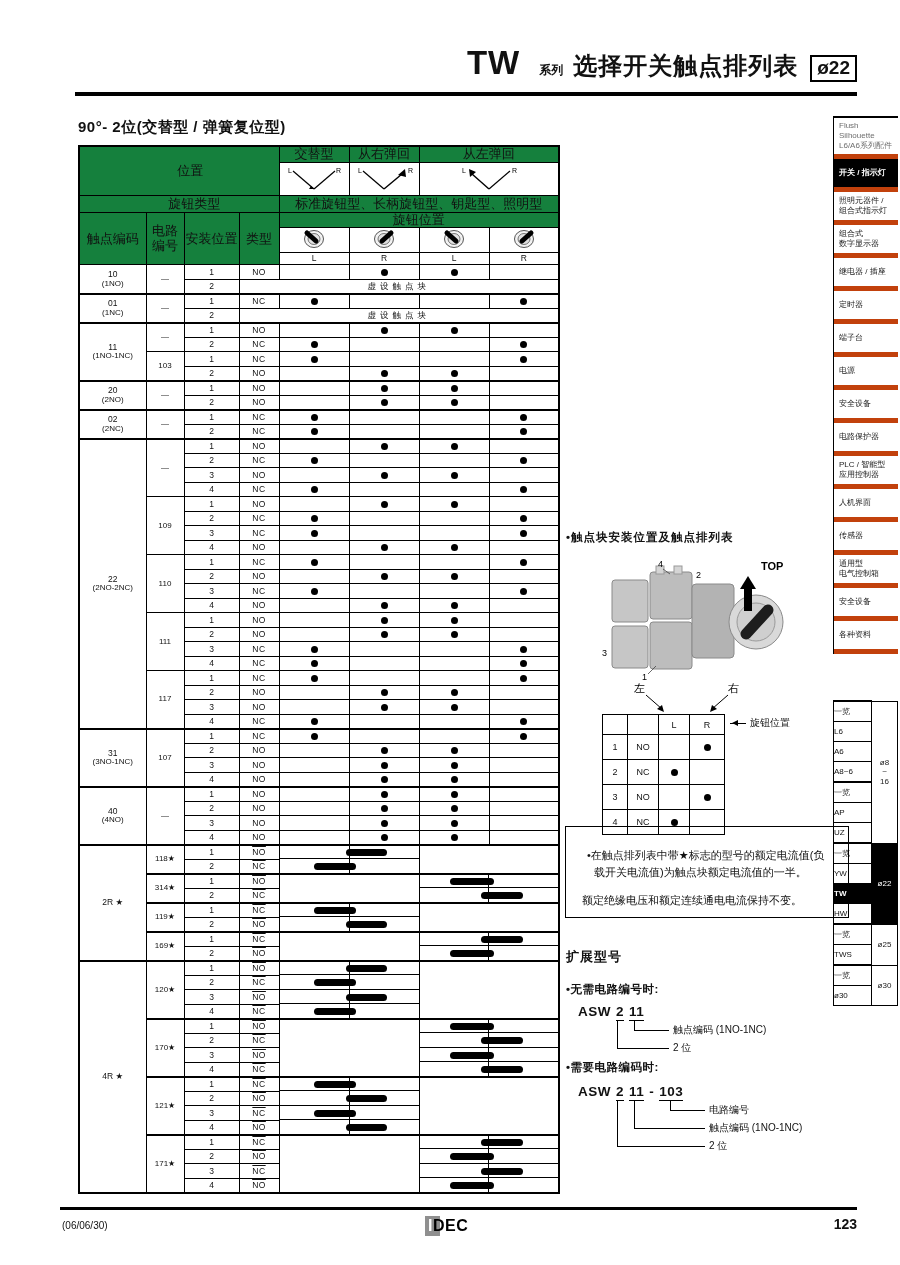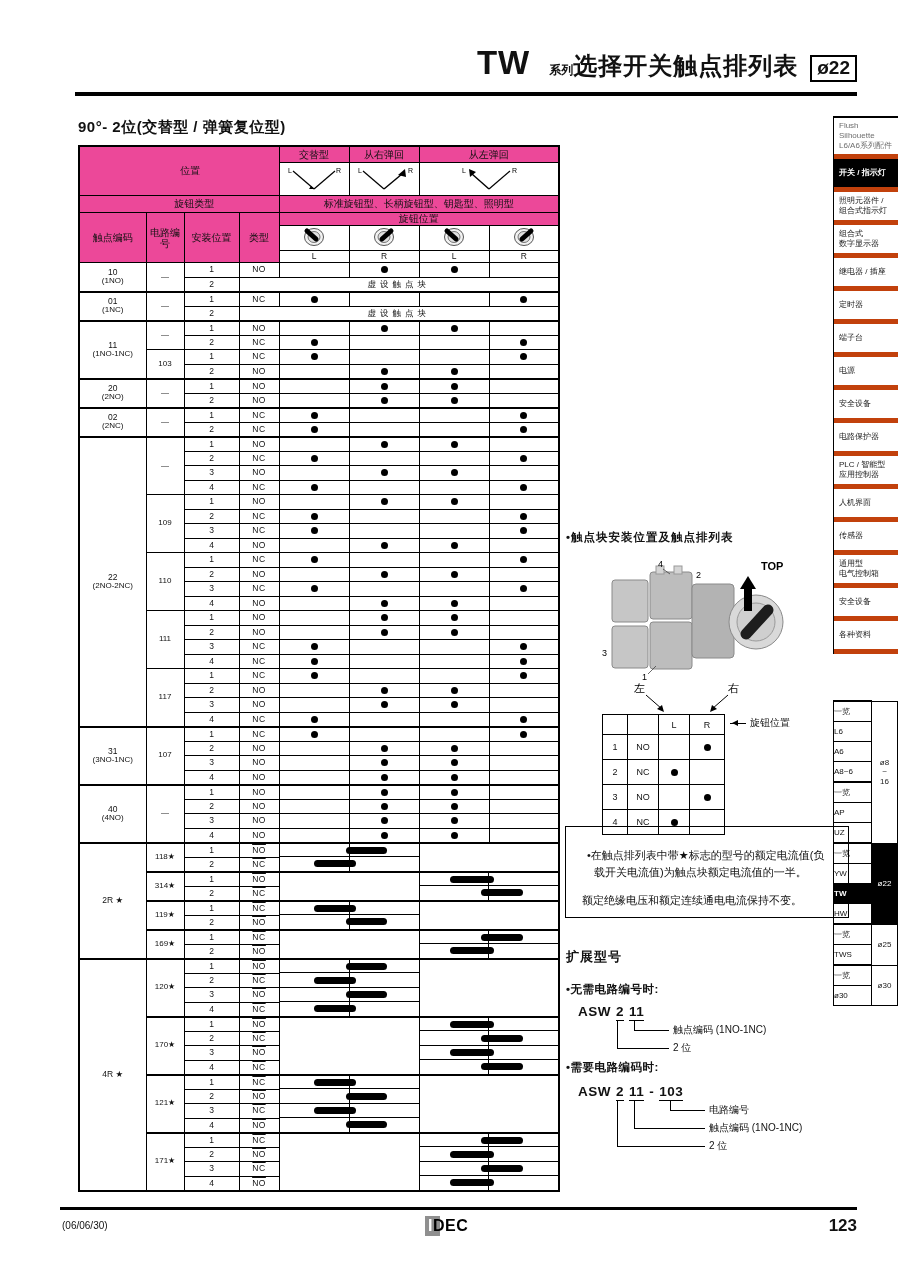--- a/index.html
+++ b/index.html
@@ -3,30 +3,30 @@
 <meta charset="utf-8">
 <style>
   html,body{margin:0;padding:0;background:#fff;}
   .page{position:relative;width:900px;height:1265px;background:#fff;overflow:hidden;
         font-family:"Liberation Sans","DejaVu Sans",sans-serif;color:#111;}
 
   
   .mh{position:absolute;right:43px;top:44px;display:flex;align-items:baseline;}
   .mh-series{font-size:33px;font-weight:bold;letter-spacing:1px;}
   .mh-suffix{font-size:12px;font-weight:bold;margin-left:19px;}
-  .mh-title{font-size:24px;font-weight:bold;letter-spacing:1px;}
+  .mh-title{font-size:24px;font-weight:bold;margin-left:10px;letter-spacing:1px;}
   .mh-badge{font-size:19px;font-weight:bold;border:2.5px solid #000;padding:0 5px 1px 5px;margin-left:12px;line-height:1.15;}
   .mh-rule{position:absolute;left:75px;top:92px;width:782px;height:4px;background:#000;}
   .sec-title{position:absolute;left:78px;top:118px;font-size:15px;font-weight:bold;letter-spacing:0.5px;}
 
   
   table.mt{position:absolute;left:78px;top:145px;border-collapse:collapse;table-layout:fixed;width:480px;
            font-size:8.5px;border:2px solid #000;}
   .mt td{border:1px solid #000;padding:0;text-align:center;vertical-align:middle;line-height:1.1;overflow:hidden;}
-  .mt .hg{background:#ec4899;font-size:10px;}
+  .mt .hg{background:#15803d;font-size:13px;}
   .mt tr.h1{height:16px}.mt tr.h2{height:32px}.mt tr.h3{height:17px}
   .mt tr.h4{height:13px}.mt tr.h5{height:25px}.mt tr.h6{height:12px}
   .mt tbody tr{height:14.5px;}
   .tal{text-align:left;}
   .pos-pad{padding-left:22px !important;}
   .kt-pad{padding-left:30px !important;}
   .c-code{font-size:8.5px;}
   .c-code .l2{font-size:8px;}
   .c-circ{font-size:8px;}
   .c-pos{font-size:8.5px;}
@@ -77,21 +77,21 @@
   .exp-label{position:absolute;font-size:11.5px;font-weight:bold;letter-spacing:0.5px;}
   .exp-block{position:absolute;width:310px;height:70px;}
   .exp-model{font-weight:bold;font-size:13.5px;letter-spacing:0.5px;position:absolute;left:0;top:0;display:flex;gap:5px;}
   .exp-model .u{border-bottom:1.5px solid #000;padding-bottom:1px;}
   .co{position:absolute;border-left:1.2px solid #000;border-bottom:1.2px solid #000;}
   .co-label{position:absolute;white-space:nowrap;font-size:10px;}
 
   
   .f-rule{position:absolute;left:60px;top:1207px;width:797px;height:3px;background:#000;}
   .f-date{position:absolute;left:62px;top:1220px;font-size:10px;}
-  .f-page{position:absolute;right:43px;top:1216px;font-size:17px;font-weight:600;}
+  .f-page{position:absolute;right:43px;top:1216px;font-size:14px;font-weight:600;}
   .logo{position:absolute;left:425px;top:1214px;width:70px;height:24px;}
   .logo-block{position:absolute;left:0;top:2px;width:15px;height:20px;background:#8f8f8f;}
   .logo-text{position:absolute;left:3px;top:3px;font-weight:bold;font-size:16px;letter-spacing:0.5px;color:#000;}
   .logo-text .wi{color:#fff;}
 </style>
 </head>
 <body>
 
 <div class="page">
 

